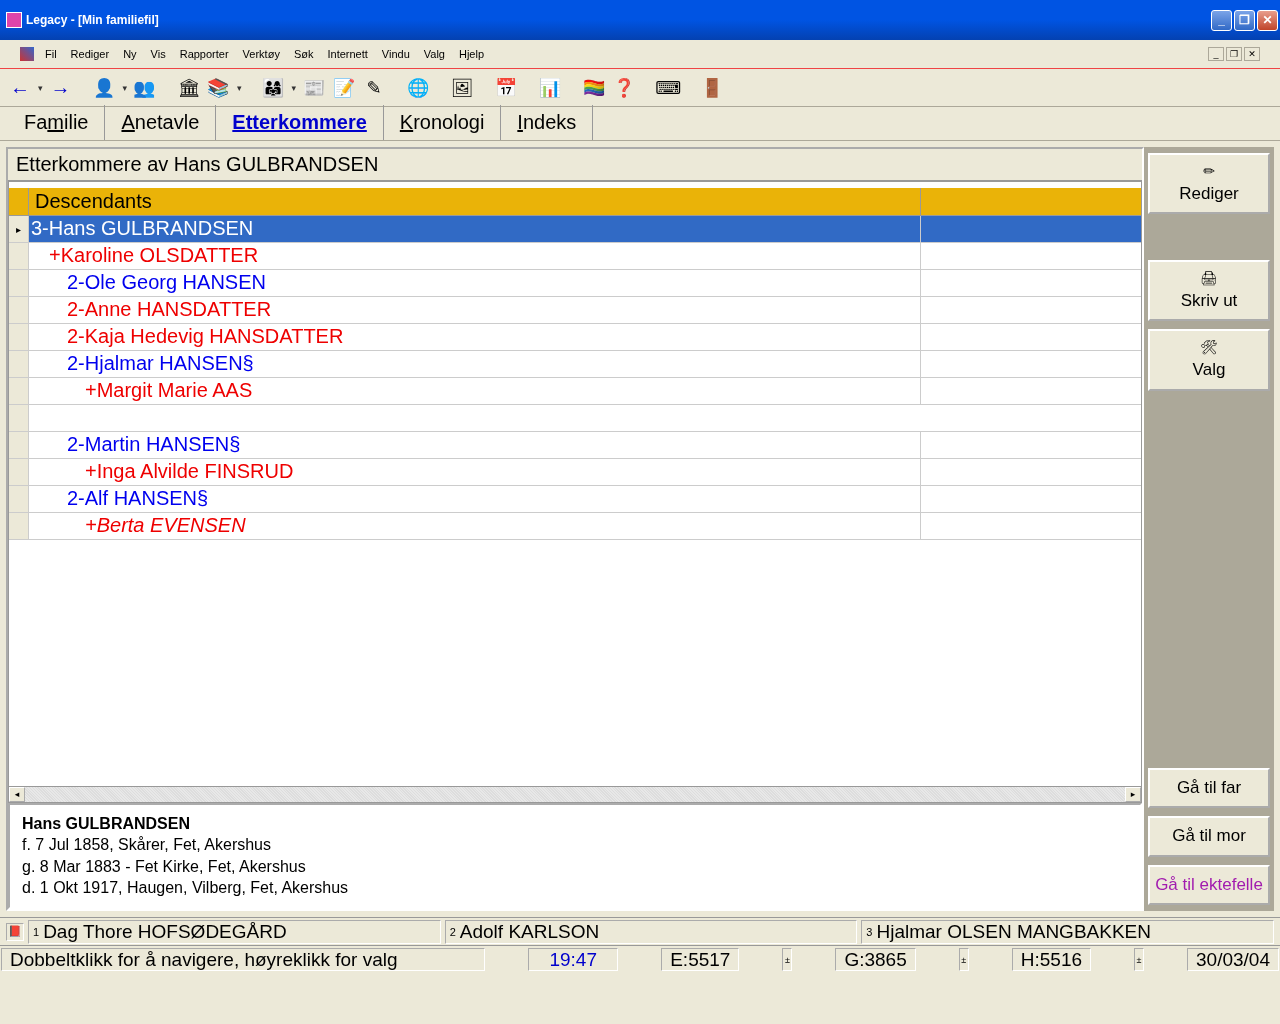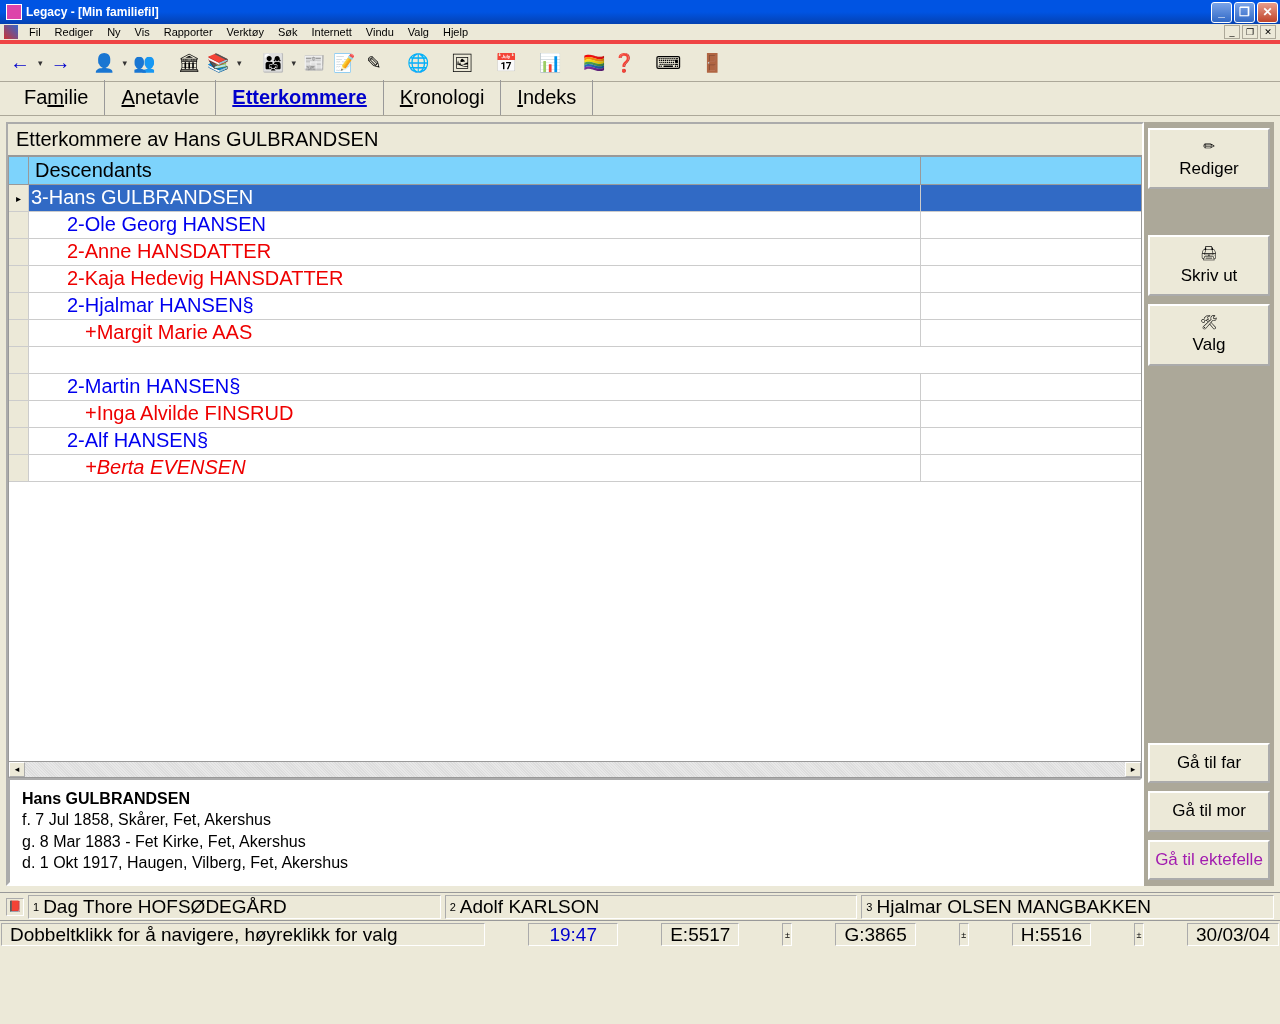--- a/index.html
+++ b/index.html
@@ -1,41 +1,41 @@
 <!DOCTYPE html>
 <html><head>
 <meta charset="utf-8">
 <style>
 * { box-sizing: border-box; margin: 0; padding: 0; }
 body { font-family: Tahoma, Arial, sans-serif; font-size: 11px; background: #ece9d8; width: 1280px; height: 1024px; overflow: hidden; }
-.titlebar { background: linear-gradient(to bottom, #0054e3, #0054e3 50%, #0441b1); height: 24px; display: flex; align-items: center; padding: 0 2px; color: white; }
+.titlebar { background: linear-gradient(to bottom, #0054e3, #0054e3 50%, #0441b1); height: 40px; display: flex; align-items: center; padding: 0 2px; color: white; }
 .titlebar-icon { width: 16px; height: 16px; background: #d4a; margin: 0 4px; border: 1px solid #fff; }
 .titlebar-text { flex: 1; font-weight: bold; font-size: 12px; }
 .win-controls { display: flex; gap: 2px; }
 .win-btn { width: 21px; height: 21px; background: linear-gradient(to bottom, #7ba4e8, #3169c6); border: 1px solid #fff; border-radius: 3px; display: flex; align-items: center; justify-content: center; color: white; font-weight: bold; font-size: 12px; cursor: pointer; }
 .win-btn.close { background: linear-gradient(to bottom, #e89e8c, #c0442a); }
-.menubar { background: #ece9d8; height: 20px; display: flex; align-items: center; padding: 0 4px; font-size: 11px; border-bottom: 4px solid #ef4444; }
+.menubar { background: #ece9d8; height: 29px; display: flex; align-items: center; padding: 0 20px; font-size: 11px; border-bottom: 1px solid #ef4444; }
 .menu-icon { width: 14px; height: 14px; background: linear-gradient(45deg, #c33, #36c); margin-right: 4px; }
 .menu-item { padding: 2px 7px; cursor: pointer; }
 .mdi-controls { margin-left: auto; display: flex; gap: 2px; }
 .mdi-btn { width: 16px; height: 14px; border: 1px solid #aca899; background: #ece9d8; font-size: 9px; display: flex; align-items: center; justify-content: center; cursor: pointer; }
 .toolbar { background: #ece9d8; height: 38px; display: flex; align-items: center; padding: 0 6px; gap: 2px; border-bottom: 1px solid #aca899; }
 .tb-nav { font-size: 20px; color: #0000cc; cursor: pointer; padding: 0 4px; font-weight: bold; }
 .tb-sep { width: 12px; }
 .tb-btn { width: 28px; height: 28px; border: 1px solid transparent; display: flex; align-items: center; justify-content: center; font-size: 18px; cursor: pointer; }
 .tb-drop { font-size: 9px; color: #333; padding: 0 2px; cursor: pointer; }
 .tabbar { background: #ece9d8; height: 34px; display: flex; align-items: flex-end; padding: 0 8px; border-bottom: 1px solid #aca899; }
 .tab { padding: 6px 16px 6px 16px; font-size: 20px; border-right: 1px solid #999; cursor: pointer; }
 .tab.active { color: #0000cc; font-weight: bold; }
 .tab .ul { text-decoration: underline; }
 .content { display: flex; padding: 6px; height: 776px; }
 .main-panel { flex: 1; display: flex; flex-direction: column; border: 2px inset #fff; background: #ece9d8; }
 .panel-title { font-size: 20px; padding: 4px 8px; border-bottom: 1px solid #999; }
 .grid { flex: 1; display: flex; flex-direction: column; overflow: hidden; background: #fff; border: 1px solid #999; margin: 0; }
-.grid-header { display: flex; background: #7dd3fc; border-bottom: 1px solid #999; }
+.grid-header { display: flex; background: #eab308; border-bottom: 1px solid #999; margin-top: 6px; }
 .gh-sel { width: 20px; border-right: 1px solid #999; }
 .gh-desc { flex: 1; font-size: 20px; padding: 2px 6px; border-right: 1px solid #999; }
 .gh-right { width: 220px; }
 .grid-body { flex: 1; overflow: auto; }
 .grid-row { display: flex; height: 27px; border-bottom: 1px solid #ccc; }
 .gr-sel { width: 20px; border-right: 1px solid #ccc; background: #ece9d8; display: flex; align-items: center; justify-content: center; font-size: 10px; }
 .gr-main { flex: 1; font-size: 20px; padding: 1px 2px; border-right: 1px solid #ccc; white-space: nowrap; }
 .gr-right { width: 220px; }
 .grid-row.selected .gr-main { background: #316ac5; color: white; }
 .grid-row.selected .gr-right { background: #316ac5; }
@@ -142,20 +142,25 @@
         <div class="gh-right"></div>
       </div>
       <div class="grid-body" id="grid-body">
           <div class="grid-row selected">
             <div class="gr-sel">▸</div>
             <div class="gr-main"><span class="txt-blue" style="padding-left: 0px;">3-Hans GULBRANDSEN</span></div>
             <div class="gr-right"></div>
           </div>
           <div class="grid-row">
             <div class="gr-sel"></div>
+            <div class="gr-main"><span class="txt-red" style="padding-left: 18px;">+Karoline OLSDATTER</span></div>
+            <div class="gr-right"></div>
+          </div>
+          <div class="grid-row">
+            <div class="gr-sel"></div>
             <div class="gr-main"><span class="txt-blue" style="padding-left: 36px;">2-Ole Georg HANSEN</span></div>
             <div class="gr-right"></div>
           </div>
           <div class="grid-row">
             <div class="gr-sel"></div>
             <div class="gr-main"><span class="txt-red" style="padding-left: 36px;">2-Anne HANSDATTER</span></div>
             <div class="gr-right"></div>
           </div>
           <div class="grid-row">
             <div class="gr-sel"></div>

